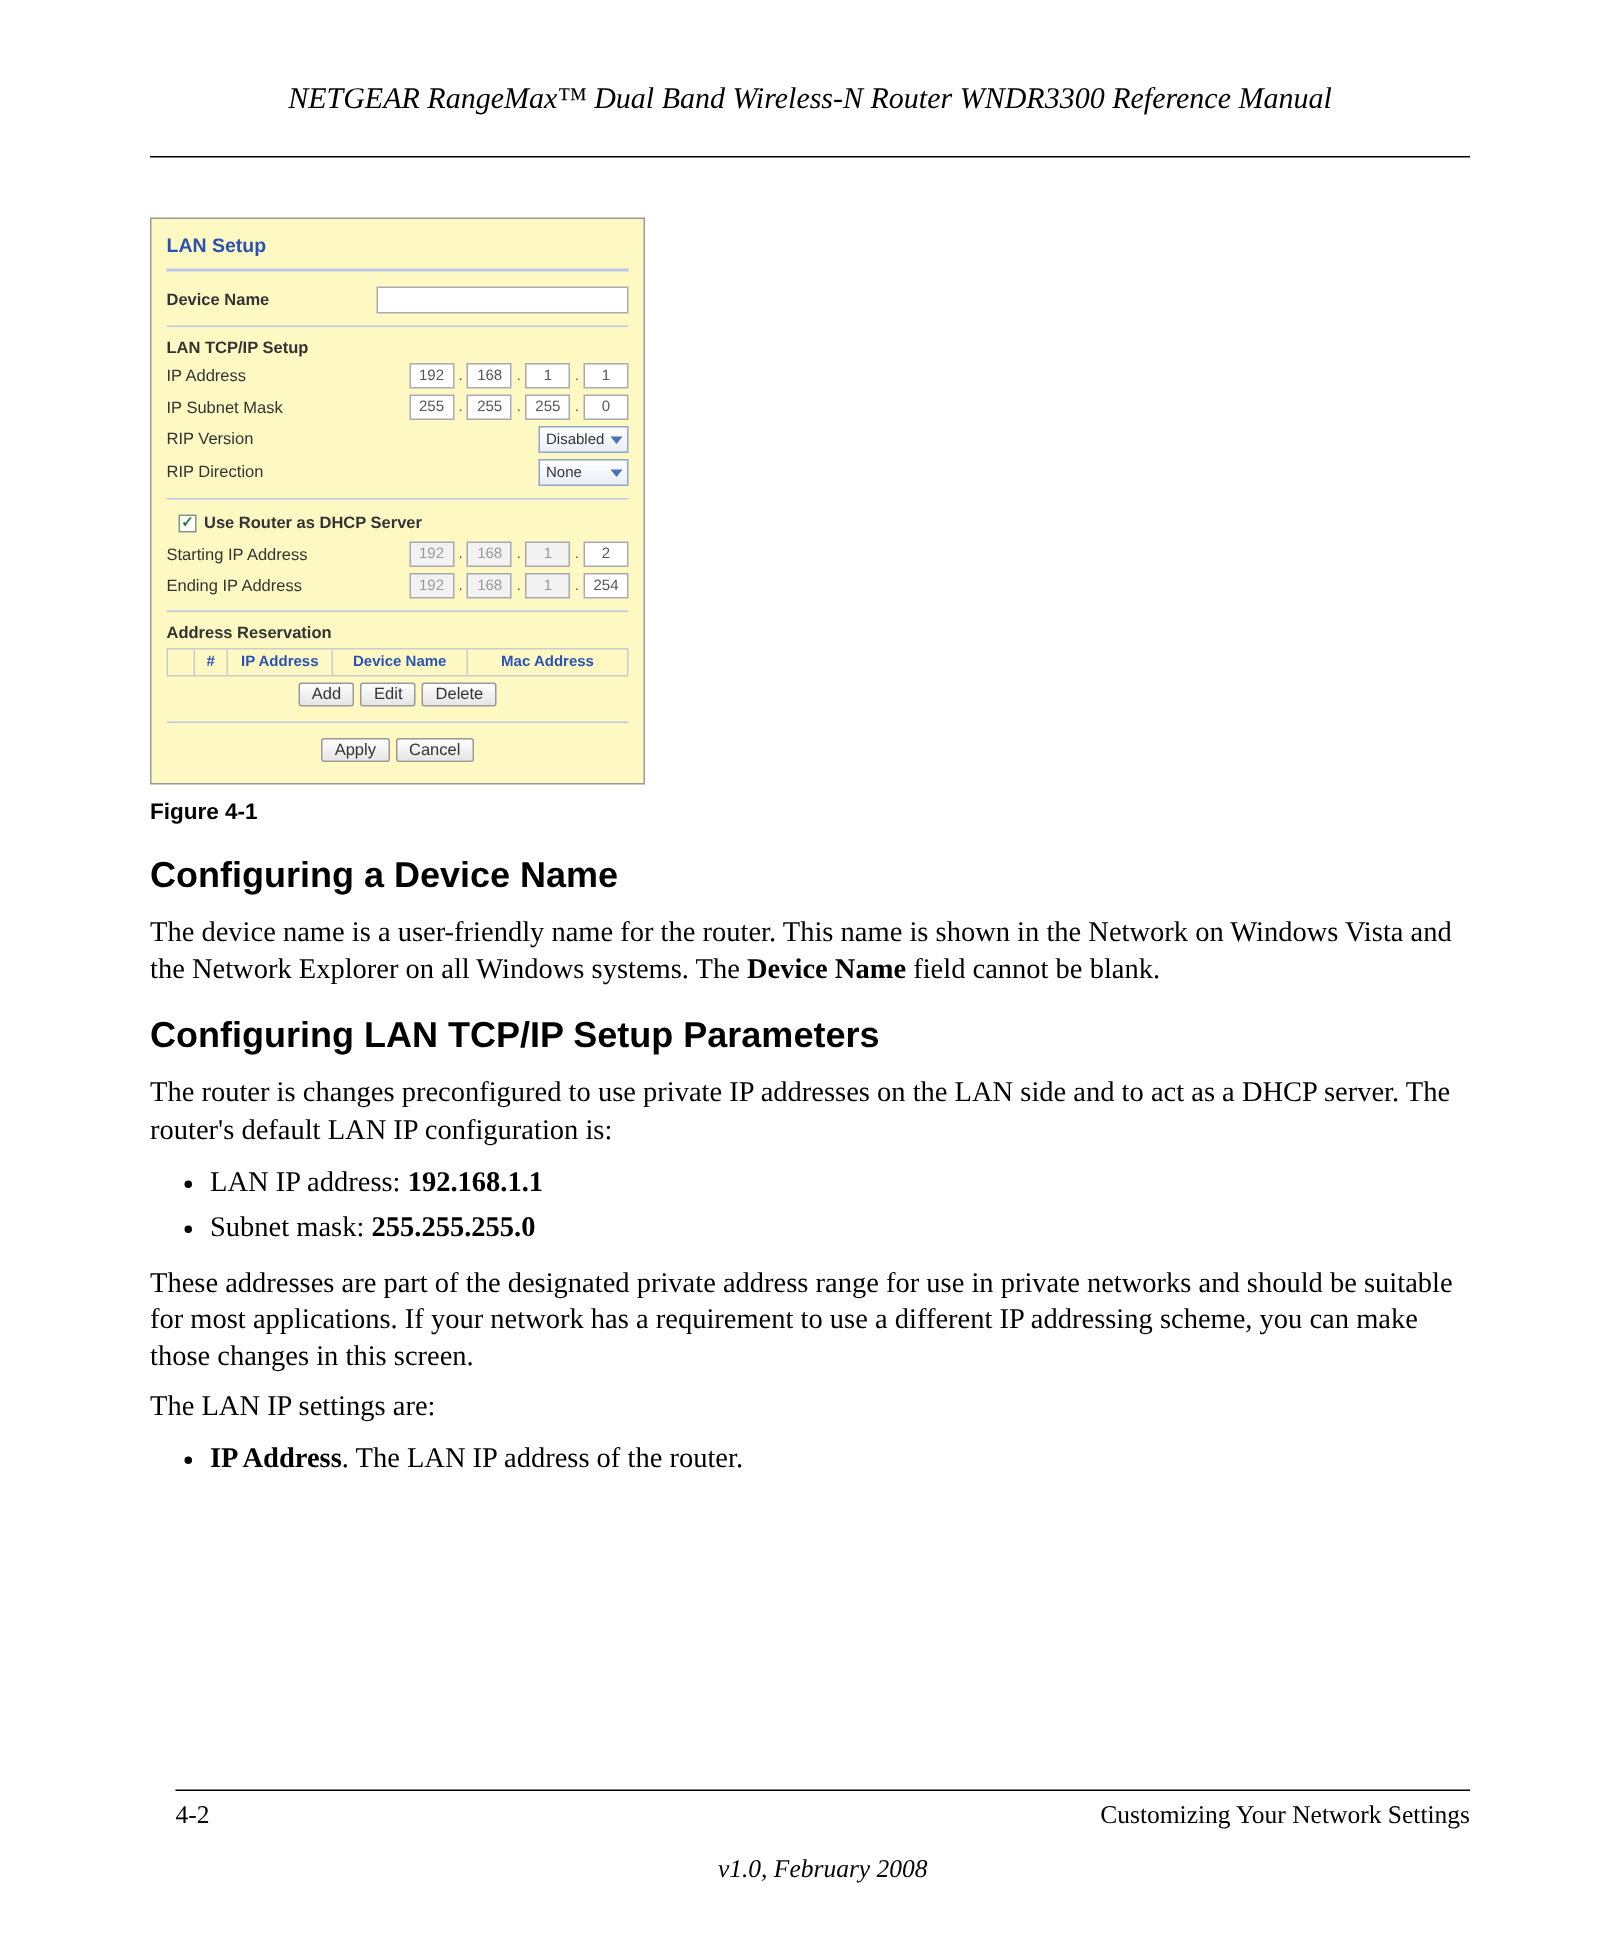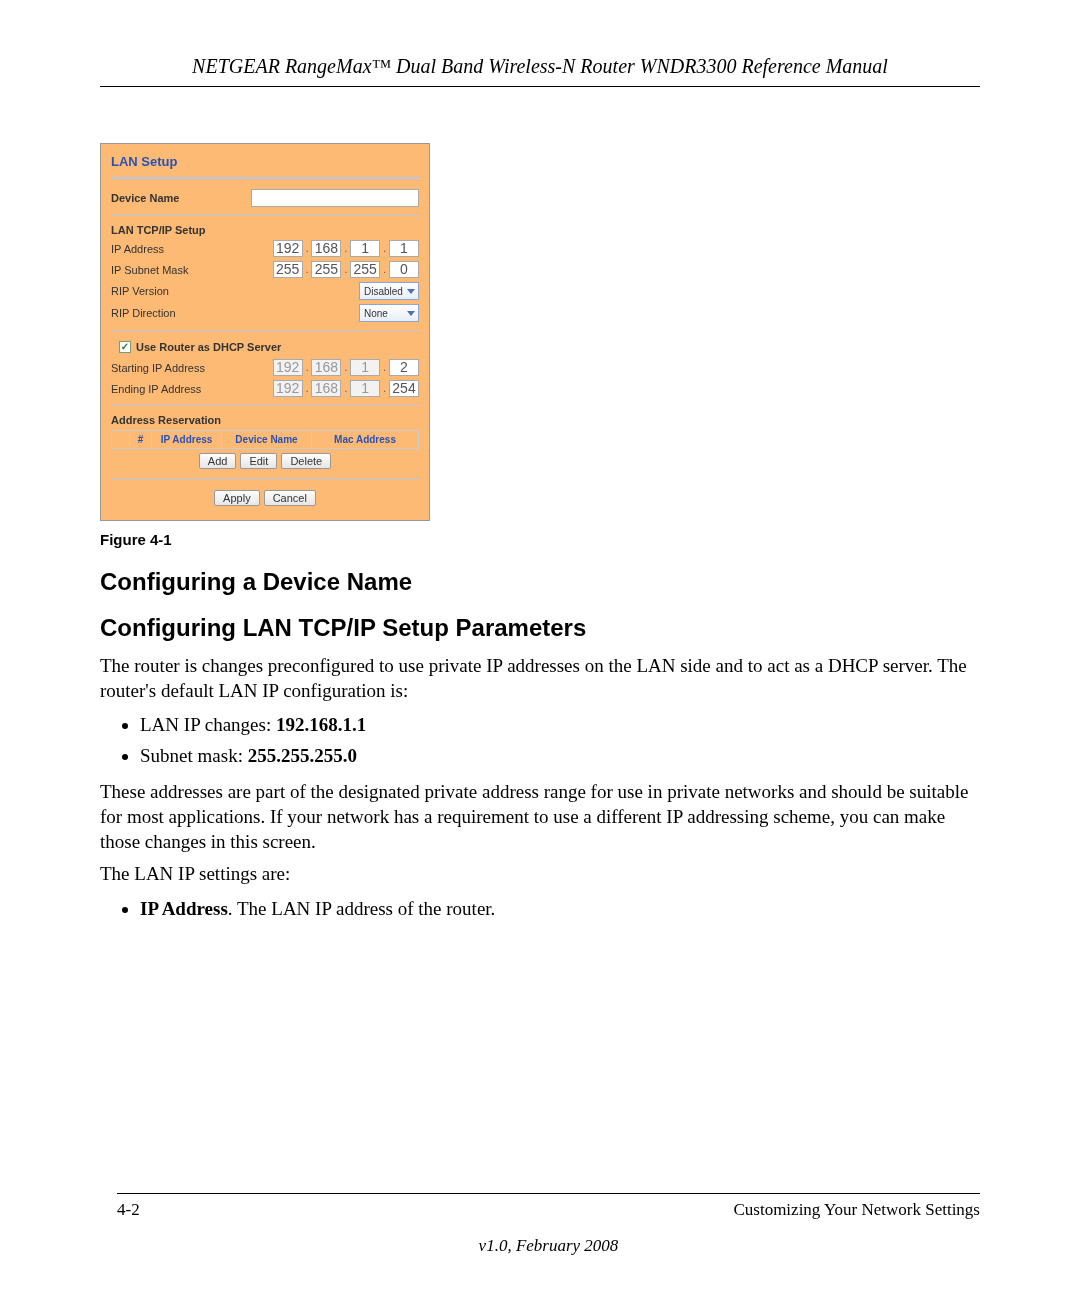--- a/index.html
+++ b/index.html
@@ -13,29 +13,29 @@
   .page {
     width: 1080px;
     height: 1296px;
     padding: 55px 100px 40px 100px;
     position: relative;
   }
   .header-title {
     font-style: italic;
     font-size: 20px;
     text-align: center;
-    padding-bottom: 8px;
+    padding-bottom: 26px;
     border-bottom: 1.5px solid #000;
-    margin-bottom: 56px;
+    margin-bottom: 40px;
   }
   
   .panel {
     width: 330px;
     border: 1px solid #999;
-    background: #fdba74;
+    background: #fef9c3;
     font-family: Arial, sans-serif;
     font-size: 11px;
     color: #333;
     padding: 6px 10px 10px 10px;
     margin-bottom: 10px;
   }
   .panel-title {
     color: #2a52b5;
     font-weight: bold;
     font-size: 13px;
@@ -70,21 +70,21 @@
     display: flex;
     align-items: center;
     gap: 3px;
     margin-left: auto;
   }
   .octet {
     width: 30px;
     height: 17px;
     border: 1px solid #aaa;
     background: #fff;
-    font-size: 14px;
+    font-size: 10px;
     text-align: center;
     color: #555;
     line-height: 15px;
   }
   .octet.disabled { background: #f2f2f2; color: #999; }
   .dot { font-size: 10px; color: #555; }
   .select-box {
     margin-left: auto;
     min-width: 60px;
     height: 18px;
@@ -316,25 +316,28 @@
 
     <div class="btn-row">
       <div class="btn">Apply</div>
       <div class="btn">Cancel</div>
     </div>
   </div>
 
   <div class="figure-caption">Figure 4-1</div>
 
   <h2 class="section">Configuring a Device Name</h2>
+  <p class="body">
+    <span>The device name is a user-friendly name for the router. This name is shown in the Network on Windows Vista and the Network Explorer on all Windows systems. The </span><b>Device Name</b><span> field cannot be blank.</span>
+  </p>
 
   <h2 class="section">Configuring LAN TCP/IP Setup Parameters</h2>
   <p class="body">The router is changes preconfigured to use private IP addresses on the LAN side and to act as a DHCP server. The router's default LAN IP configuration is:</p>
   <ul class="body">
-    <li><span>LAN IP changes: </span><b>192.168.1.1</b></li>
+    <li><span>LAN IP address: </span><b>192.168.1.1</b></li>
     <li><span>Subnet mask: </span><b>255.255.255.0</b></li>
   </ul>
   <p class="body">These addresses are part of the designated private address range for use in private networks and should be suitable for most applications. If your network has a requirement to use a different IP addressing scheme, you can make those changes in this screen.</p>
   <p class="body">The LAN IP settings are:</p>
   <ul class="body">
     <li><b>IP Address</b><span>. The LAN IP address of the router.</span></li>
   </ul>
 
   <div class="footer">
     <div class="footer-line">

